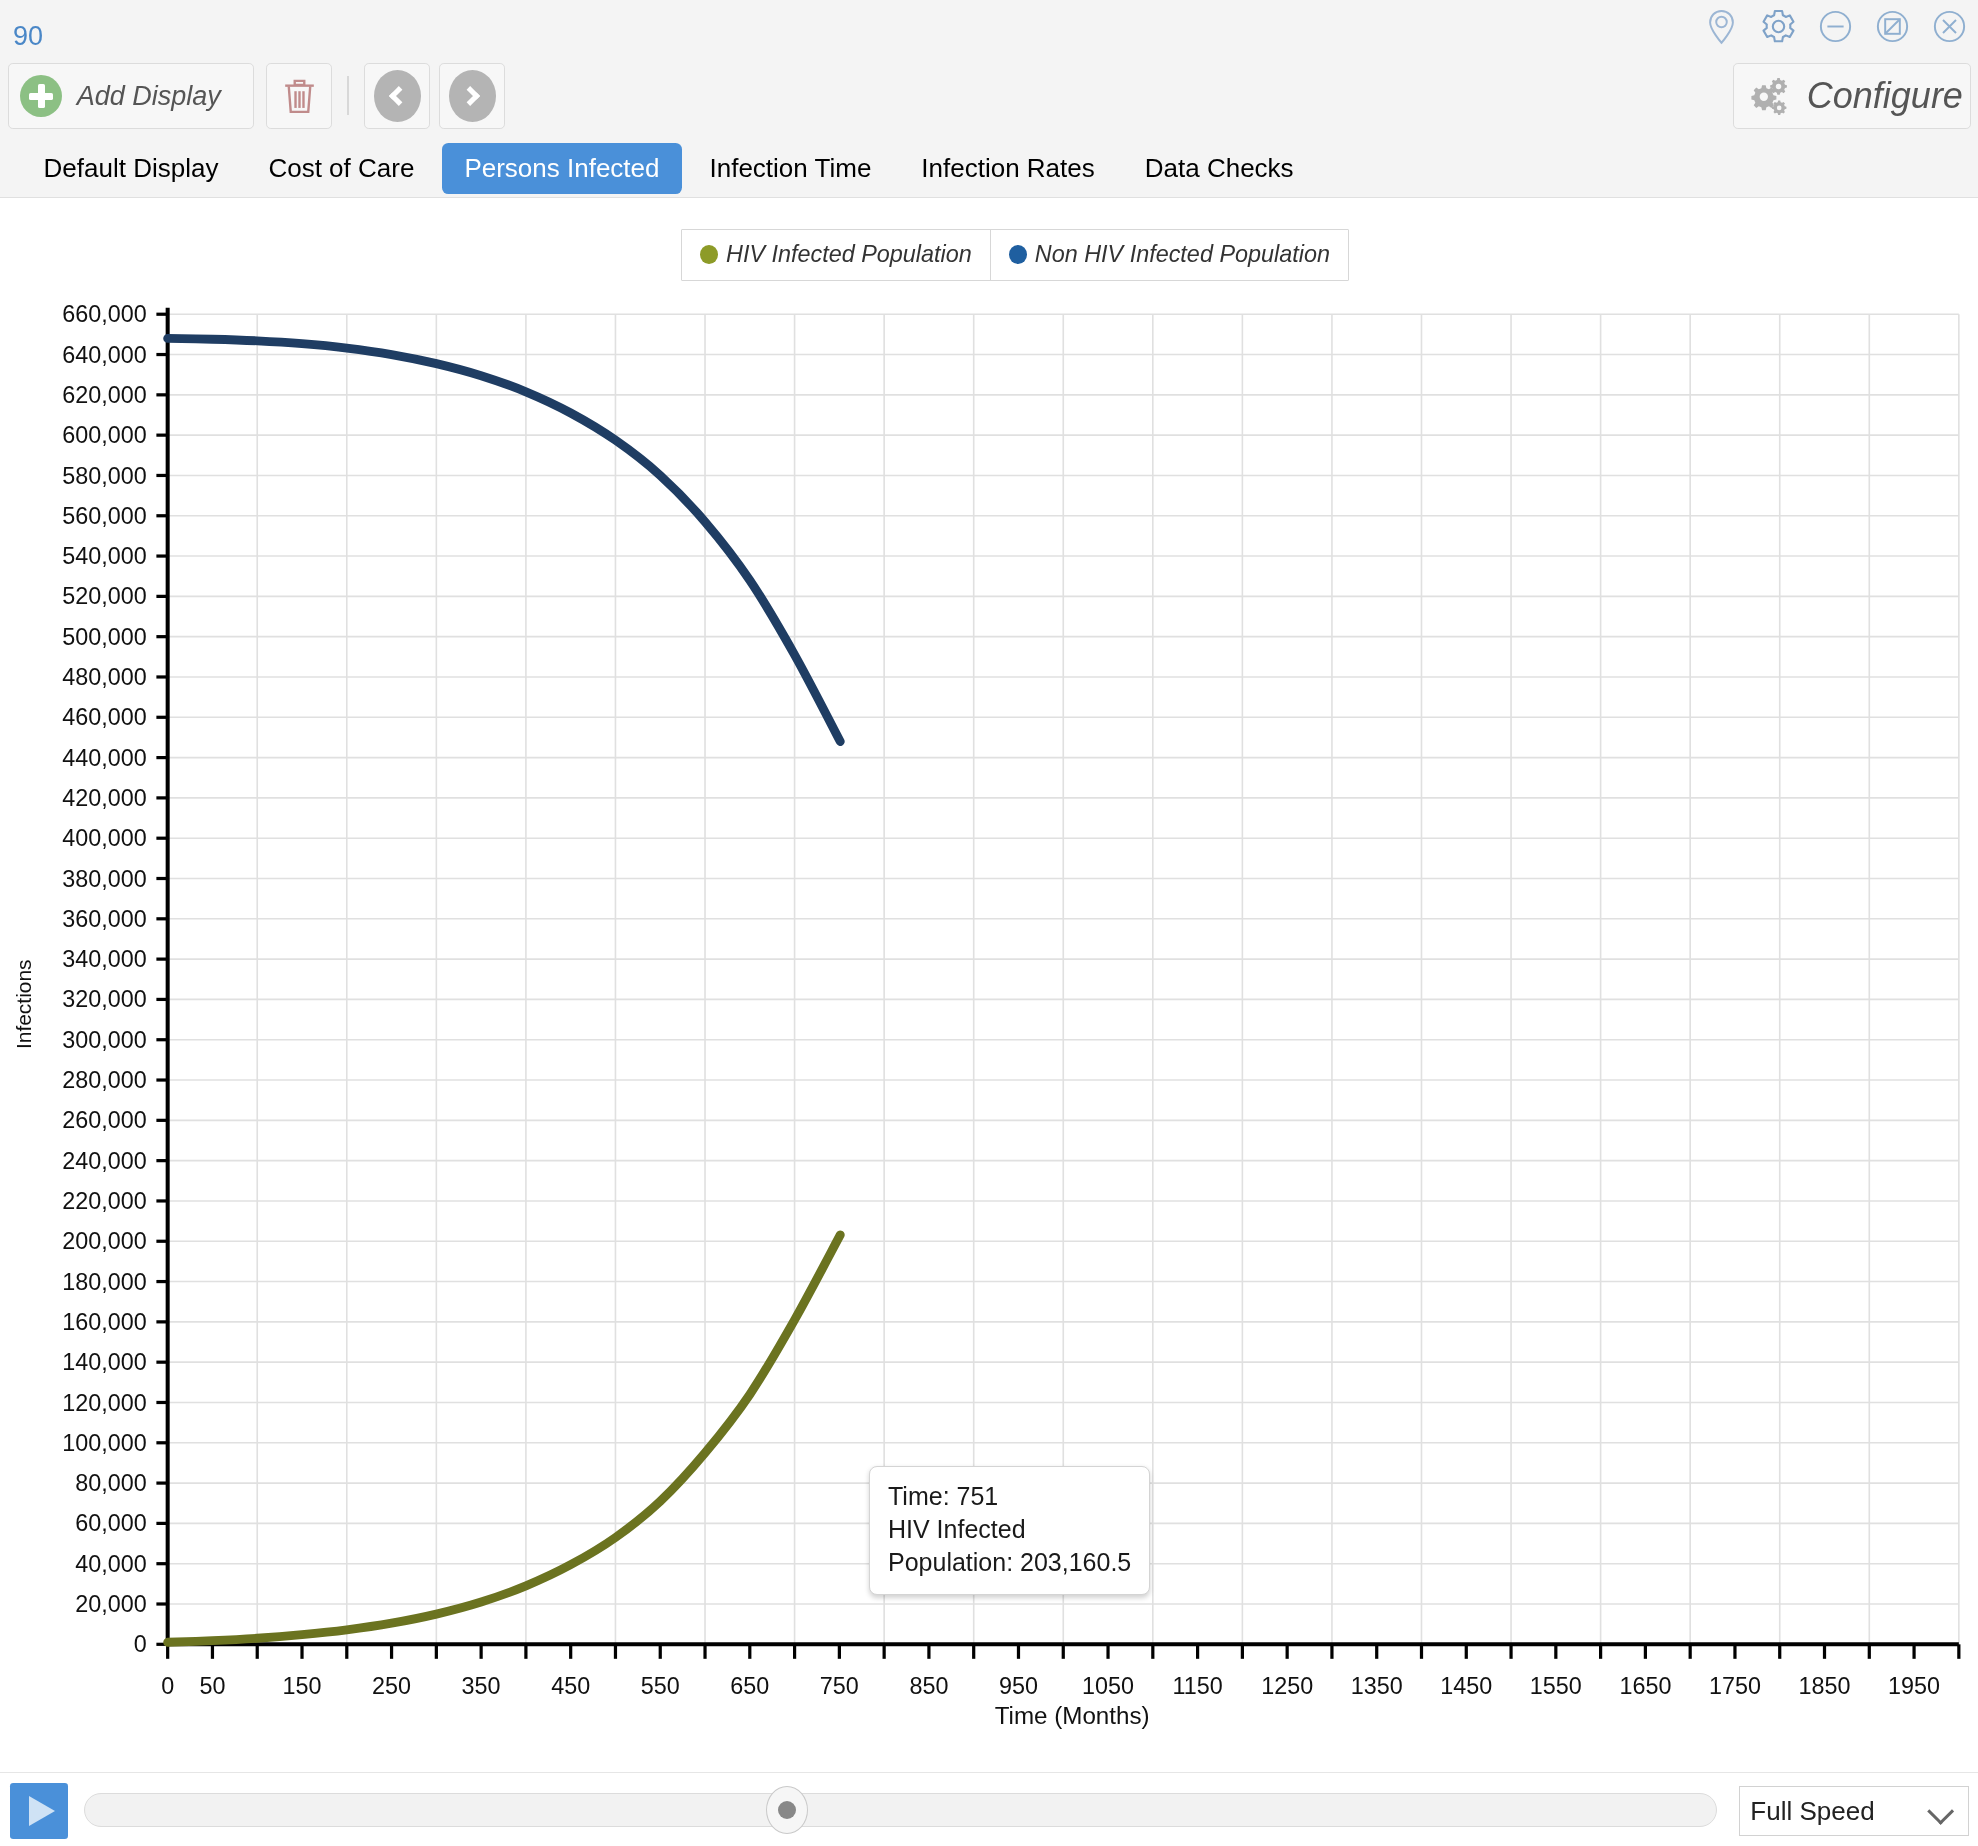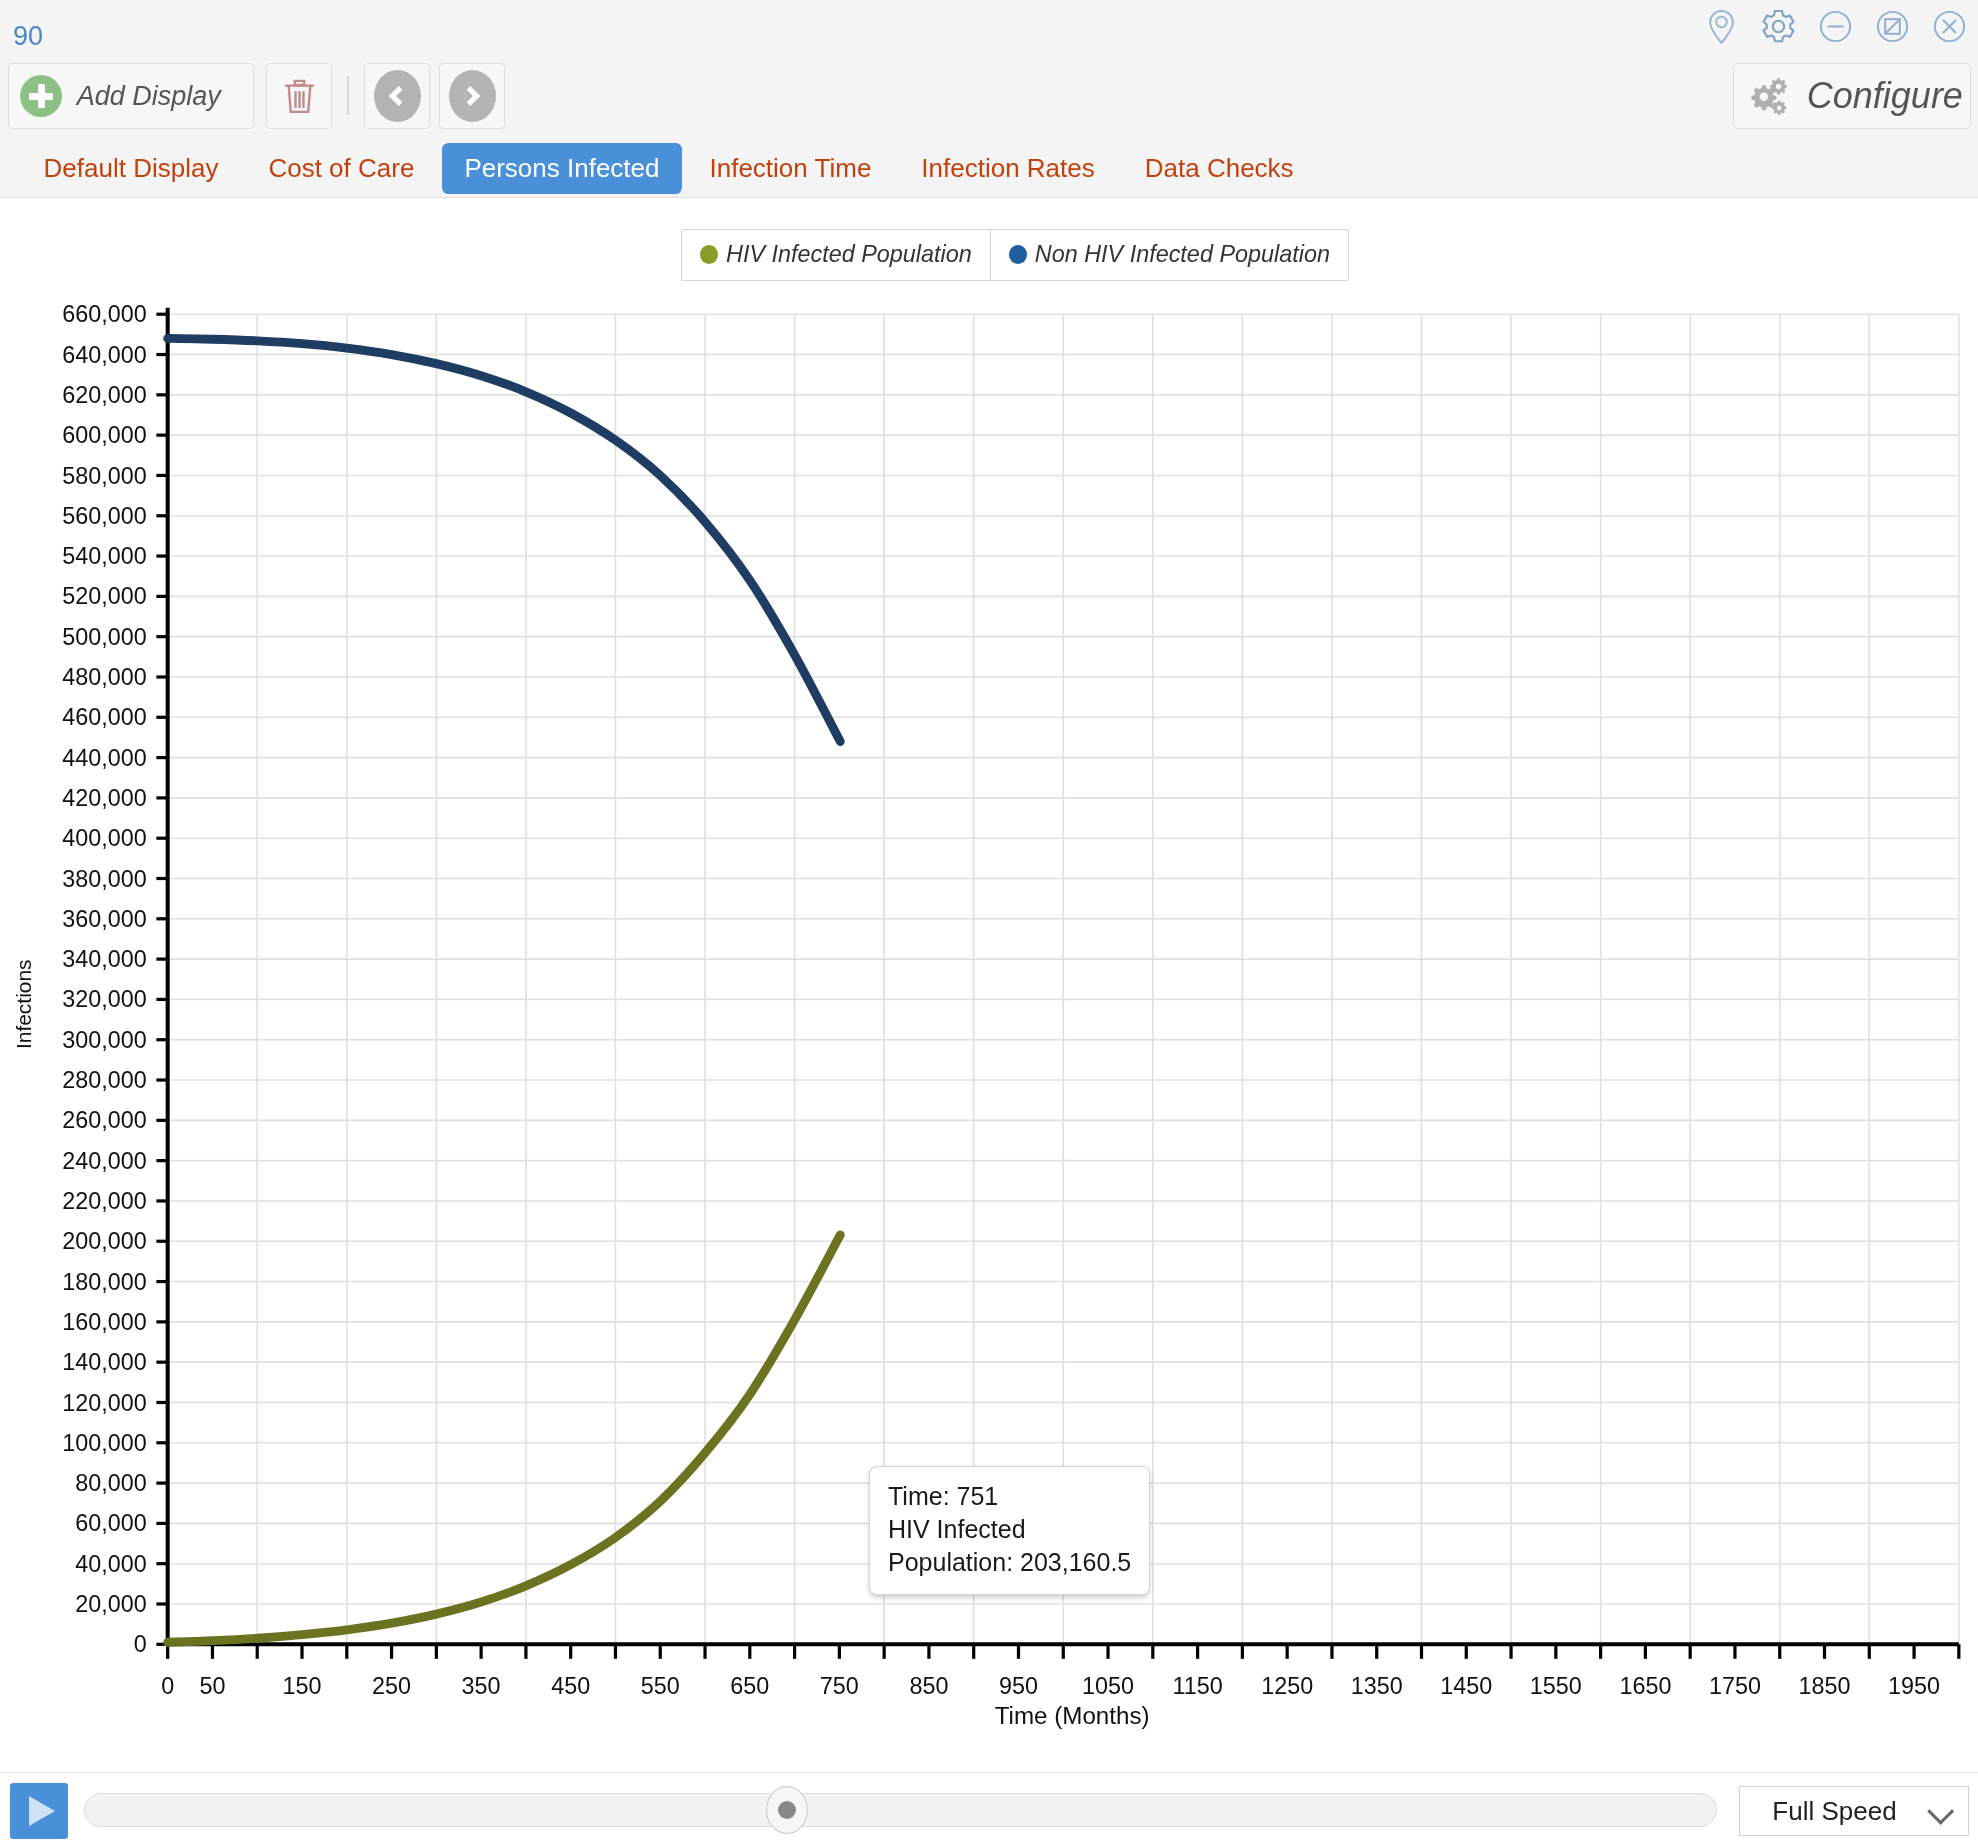--- a/index.html
+++ b/index.html
@@ -72,21 +72,21 @@
   #configure-btn { width: 238px; }
   #configure-label { font-size: 36px; color: #555; margin-left: 14.5px; }
 
   
   #tabbar {
     position: absolute; left: 0; top: 140px; width: 1979px; height: 58px;
     background: #f4f4f4; border-bottom: 0.8px solid #e0e0e0;
     display: flex; align-items: center; padding-left: 21px;
   }
   .tab {
-    font-size: 26px; color: #c2410c; padding: 9.7px 22.6px; border-radius: 6.4px;
+    font-size: 26px; color: #000000; padding: 9.7px 22.6px; border-radius: 6.4px;
     margin-right: 4.8px; cursor: pointer; white-space: nowrap;
   }
   .tab.active { background: #4a90d9; color: #fff; }
 
   
   #chart-area {
     position: absolute; left: 0; top: 198px; width: 1979px; height: 1544px;
     background: #fff;
   }
   #legend {
@@ -145,21 +145,21 @@
   #slider-thumb::after {
     content: ""; position: absolute; left: 50%; top: 50%;
     width: 18px; height: 18px; border-radius: 50%; background: #888;
     transform: translate(-50%,-50%);
   }
   #speed-select {
     position: absolute; right: 9.7px; top: 13px; width: 230px; height: 50px;
     background: #fff; border: 0.8px solid #d2d2d2;
     display: flex; align-items: center; cursor: pointer;
   }
-  #speed-label { font-size: 26px; color: #222; margin-left: 32px; }
+  #speed-label { font-size: 26px; color: #222; margin-left: 10px; }
   #speed-chevron {
     position: absolute; right: 18px; top: 15.3px; width: 19.3px; height: 19.3px;
     border-right: 3.2px solid #666; border-bottom: 3.2px solid #666;
     transform: rotate(45deg);
   }
 </style>
 </head>
 <body>
 
 <div id="titlebar">

